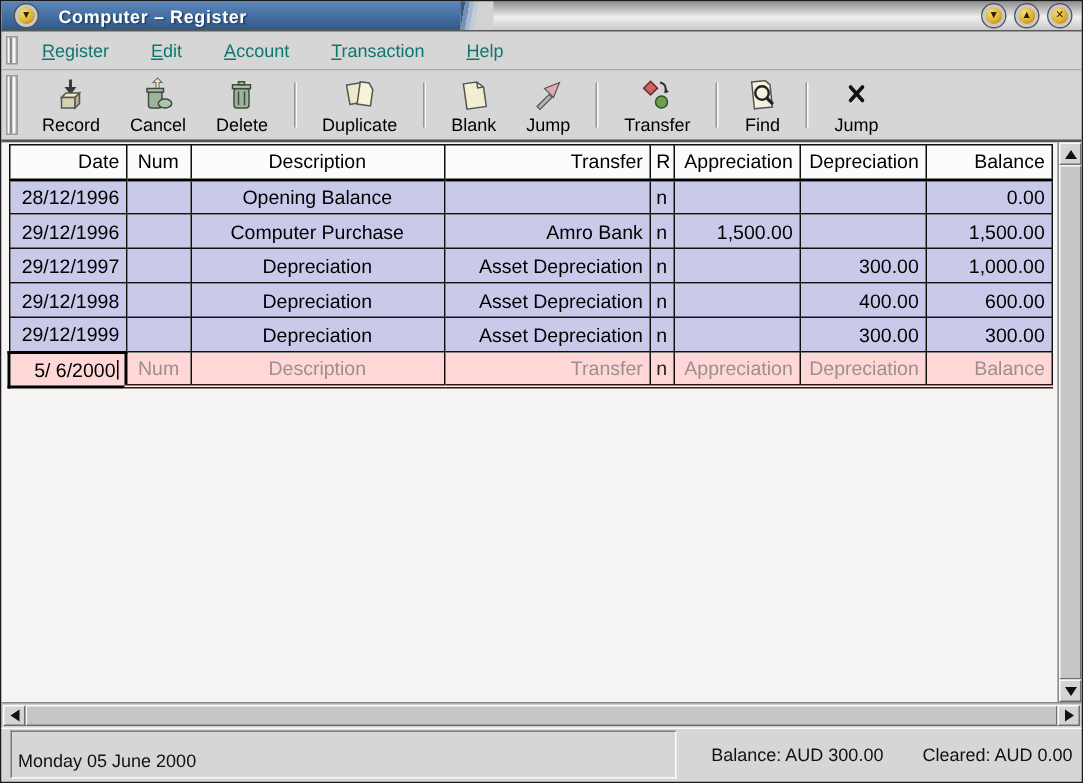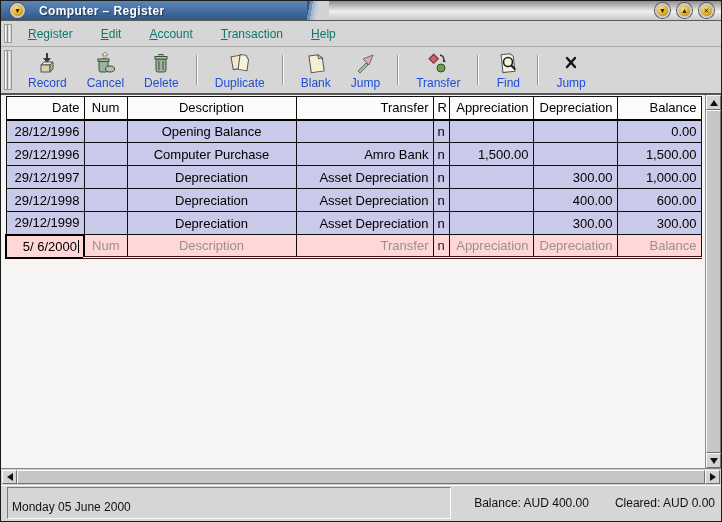--- a/index.html
+++ b/index.html
@@ -57,21 +57,21 @@
   .menu-item .hot { text-decoration:underline; }
   .toolbar {
     height:48px; flex:0 0 48px; display:flex; align-items:center;
     background:#d6d6d6; border-bottom:2px solid #555; padding-right:6px;
   }
   .tool-btn {
     display:flex; flex-direction:column; align-items:center; justify-content:flex-end;
     padding:2px 7px; margin:0 3px; cursor:default;
   }
   .tool-btn svg { display:block; }
-  .tool-label { font-size:12px; color:#1d4ed8; margin-top:1px; white-space:nowrap; }
+  .tool-label { font-size:12px; color:#000000; margin-top:1px; white-space:nowrap; }
   .tool-sep {
     width:2px; height:30px; margin:0 7px; align-self:center;
     border-left:1px solid #969696; border-right:1px solid #fbfbfb;
   }
   
   .main { flex:1; display:flex; min-height:0; }
   .register-area { flex:1; background:#f7f4f4; overflow:hidden; padding:1px 0 0 4px; }
   table.reg { border-collapse:collapse; table-layout:fixed; width:695px;
               font-size:13px; color:#000; }
   .c-date{width:78px}.c-num{width:43px}.c-desc{width:169px}.c-trans{width:137px}
@@ -357,18 +357,18 @@
       </div>
     <div class="sb-thumb"></div>
     <div class="sb-btn">
         <span class="tri tri-right"></span>
       </div>
   </div>
 
   <div class="statusbar">
     <div class="status-date">Monday 05 June 2000</div>
     <div class="status-right">
-      <span>Balance: AUD 400.00</span>
+      <span>Balance: AUD 300.00</span>
       <span>Cleared: AUD 0.00</span>
     </div>
   </div>
 
 </div>
 
 </body></html>

